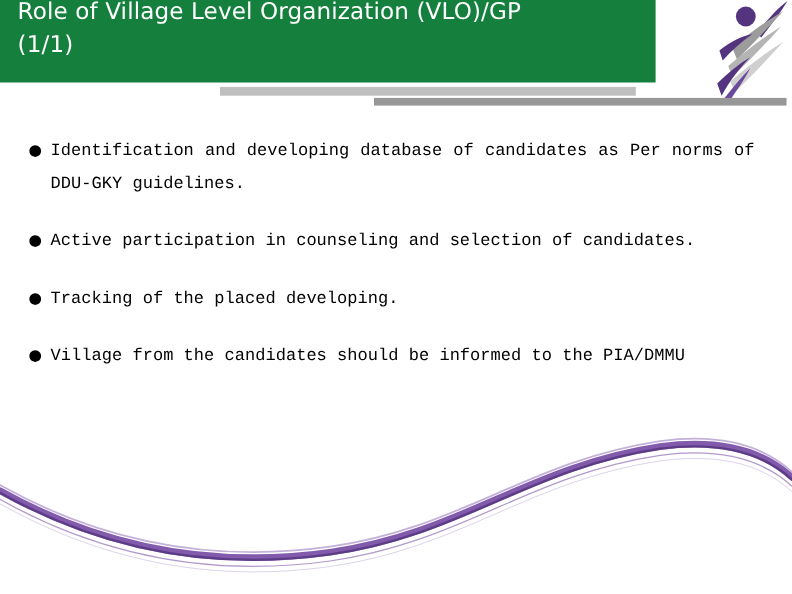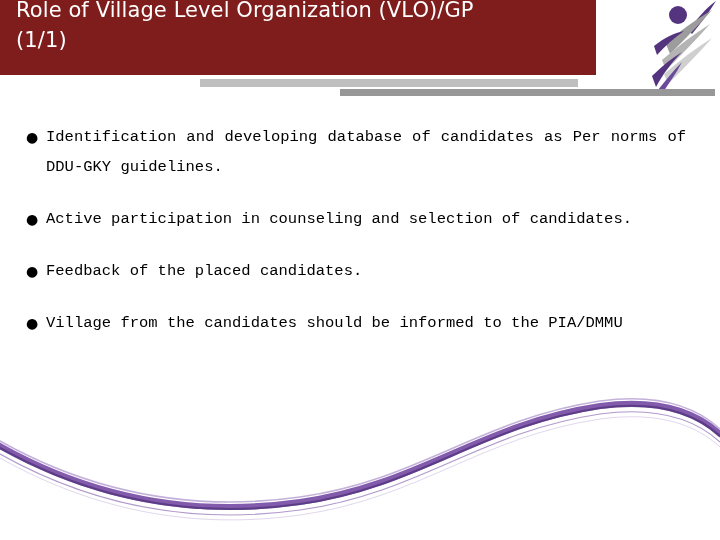--- a/index.html
+++ b/index.html
@@ -16,21 +16,21 @@
     background: #ffffff;
   }
 
   
   #slide-header {
     position: absolute;
     left: 0;
     top: 0;
     width: 596px;
     height: 75px;
-    background: #7f1d1d;
+    background: #15803d;
   }
   #slide-title {
     position: absolute;
     left: 16px;
     top: -5px;
     width: 620px;
     color: #ffffff;
     font-size: 21px;
     line-height: 30px;
     font-weight: normal;
@@ -149,21 +149,21 @@
     <span class="bullet-text">Identification and developing database of candidates as Per norms of DDU-GKY guidelines.</span>
   </div>
 
   <div class="bullet-item single-line">
     <span class="bullet-glyph">●</span>
     <span class="bullet-text">Active participation in counseling and selection of candidates.</span>
   </div>
 
   <div class="bullet-item single-line">
     <span class="bullet-glyph">●</span>
-    <span class="bullet-text">Feedback of the placed candidates.</span>
+    <span class="bullet-text">Tracking of the placed developing.</span>
   </div>
 
   <div class="bullet-item">
     <span class="bullet-glyph">●</span>
     <span class="bullet-text">Village from the candidates should be informed to the PIA/DMMU</span>
   </div>
 
 </div>
 
 <div id="decor-wave">

